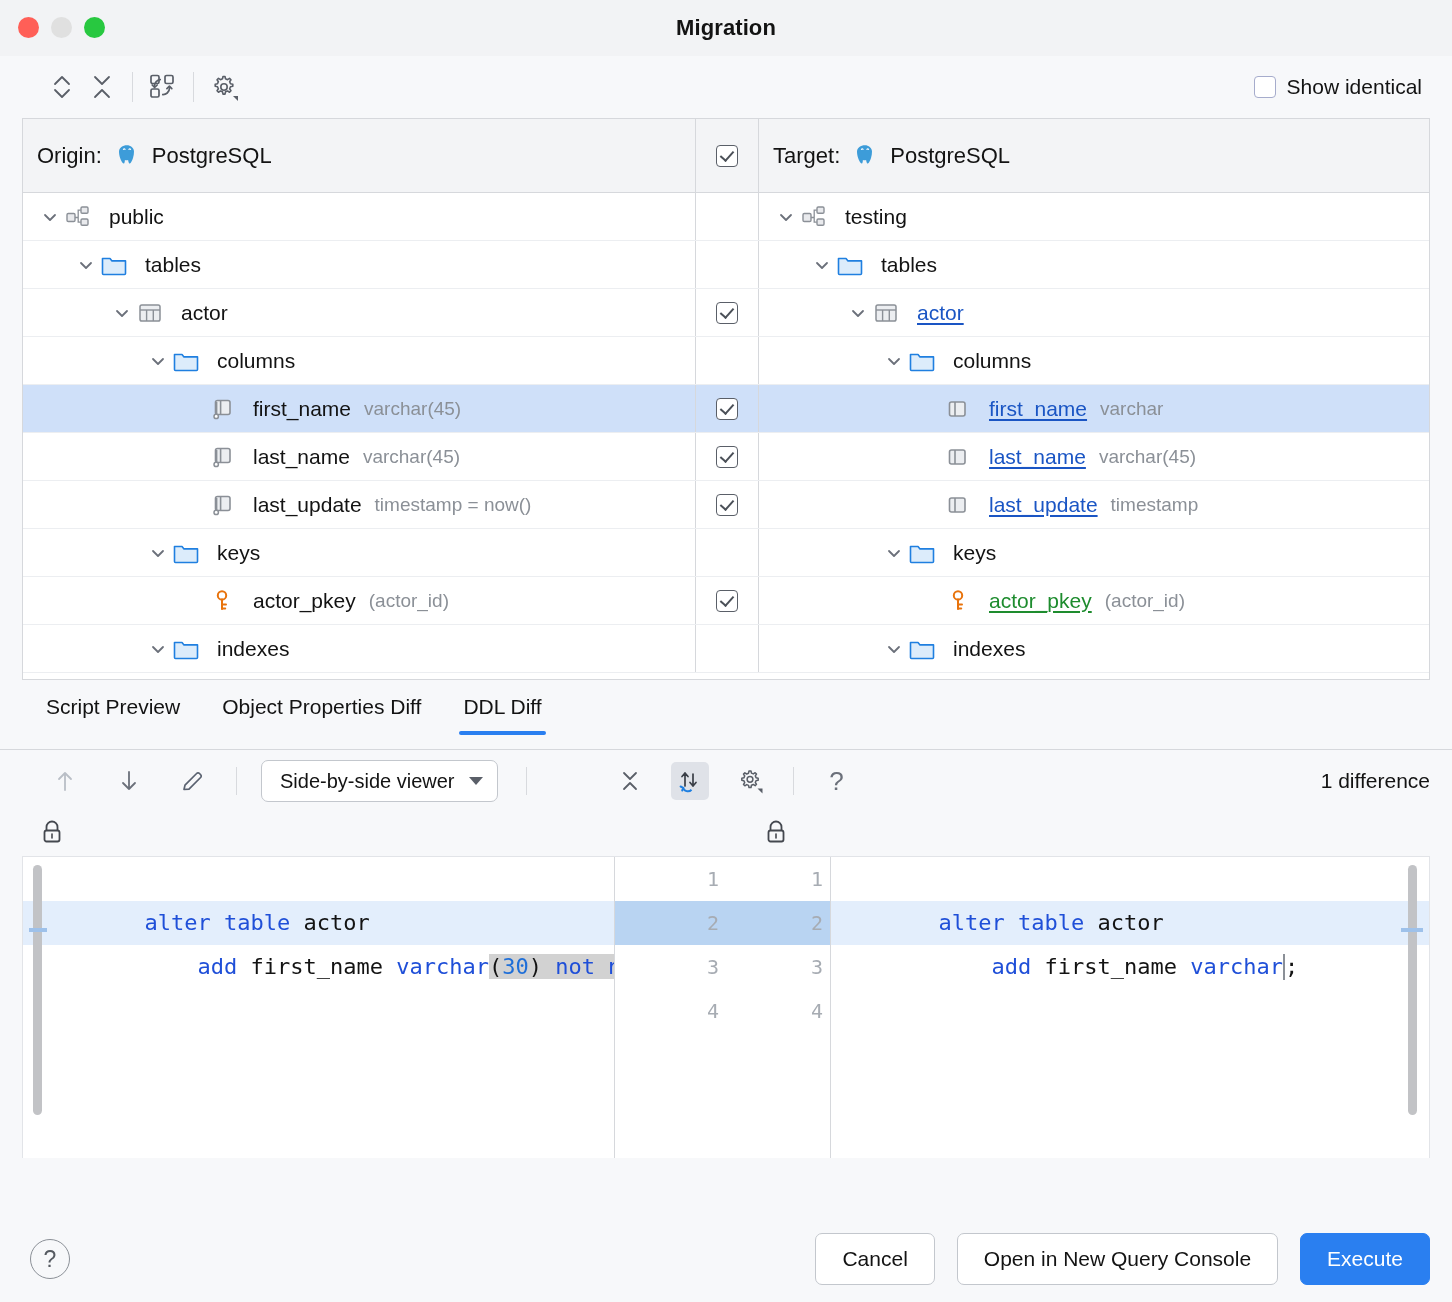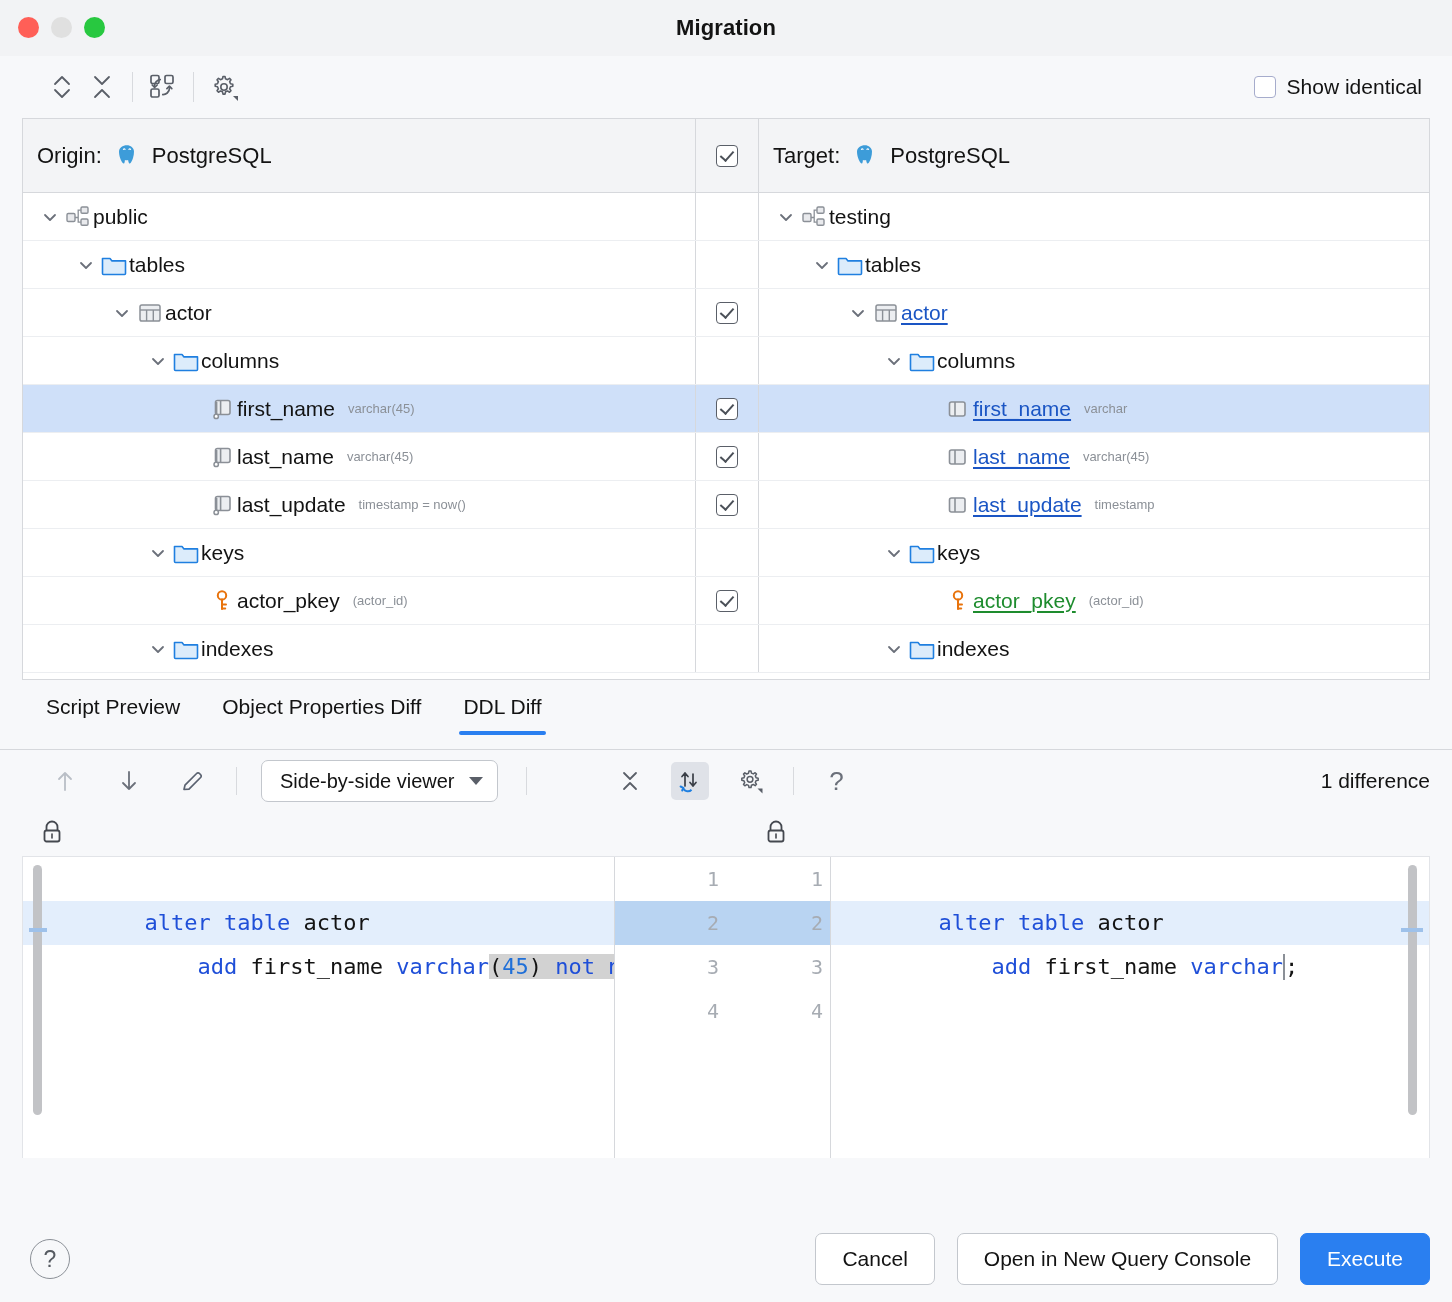--- a/index.html
+++ b/index.html
@@ -66,24 +66,24 @@
     display:flex; align-items:center; justify-content:center;
   }
   .cellR{ flex:1; display:flex; align-items:center; padding-left:14px; }
   .hdr-label{ font-size:22px; color:#131313; display:flex; align-items:center; gap:10px;}
   .hdr-label .lbl{ font-weight:400; }
 
   .chev{ width:26px; flex:none; display:flex; align-items:center; justify-content:center; }
   .chev svg{ display:block; }
   .ind{ flex:none; }
   .ic{ width:30px; flex:none; display:flex; align-items:center; justify-content:center; }
-  .nm{ font-size:21px; color:#131313; white-space:nowrap; }
+  .nm{ font-size:21px; color:#131313; white-space:nowrap;margin-left:16px; }
   .nm.blue{ color:#1a55c4; text-decoration:underline; text-underline-offset:3px; }
   .nm.green{ color:#1e8c2e; text-decoration:underline; text-underline-offset:3px; }
-  .ty{ font-size:13px; color:#8b9097; margin-left:13px; white-space:nowrap; }
+  .ty{ font-size:19px; color:#8b9097; margin-left:13px; white-space:nowrap; }
 
   
   .tabs{
     height:70px; display:flex; align-items:center; padding-left:46px; gap:42px;
     border-bottom:1px solid #d6d8dc; background:#f7f8fa;
   }
   .tab{
     font-size:21px; color:#131313; padding-bottom:16px; position:relative; cursor:default;
   }
   .tab.active::after{
@@ -644,21 +644,21 @@
 
 <div class="diffbody">
 
   <div class="pane left">
     <div class="vbar" style="left:10px; top:8px; height:250px;"></div>
     <div class="tick" style="left:6px; top:71px; width:18px;"></div>
     <div class="code" style="padding-left:42px;">
       <span class="kw">alter table</span><span> actor</span>
     </div>
     <div class="code hl" style="padding-left:42px;">
-      <span>    </span><span class="kw">add</span><span> first_name </span><span class="kw">varchar</span><span class="wdiff"><span>(</span><span class="num">45</span><span>) </span><span class="kw">not n</span></span>
+      <span>    </span><span class="kw">add</span><span> first_name </span><span class="kw">varchar</span><span class="wdiff"><span>(</span><span class="num">30</span><span>) </span><span class="kw">not n</span></span>
     </div>
   </div>
 
   <div class="gutter">
     <div id="gutter-lines">
         <div class="ln">
           <span class="c1">1</span>
           <span class="c2">1</span>
         </div>
         <div class="ln hl">

